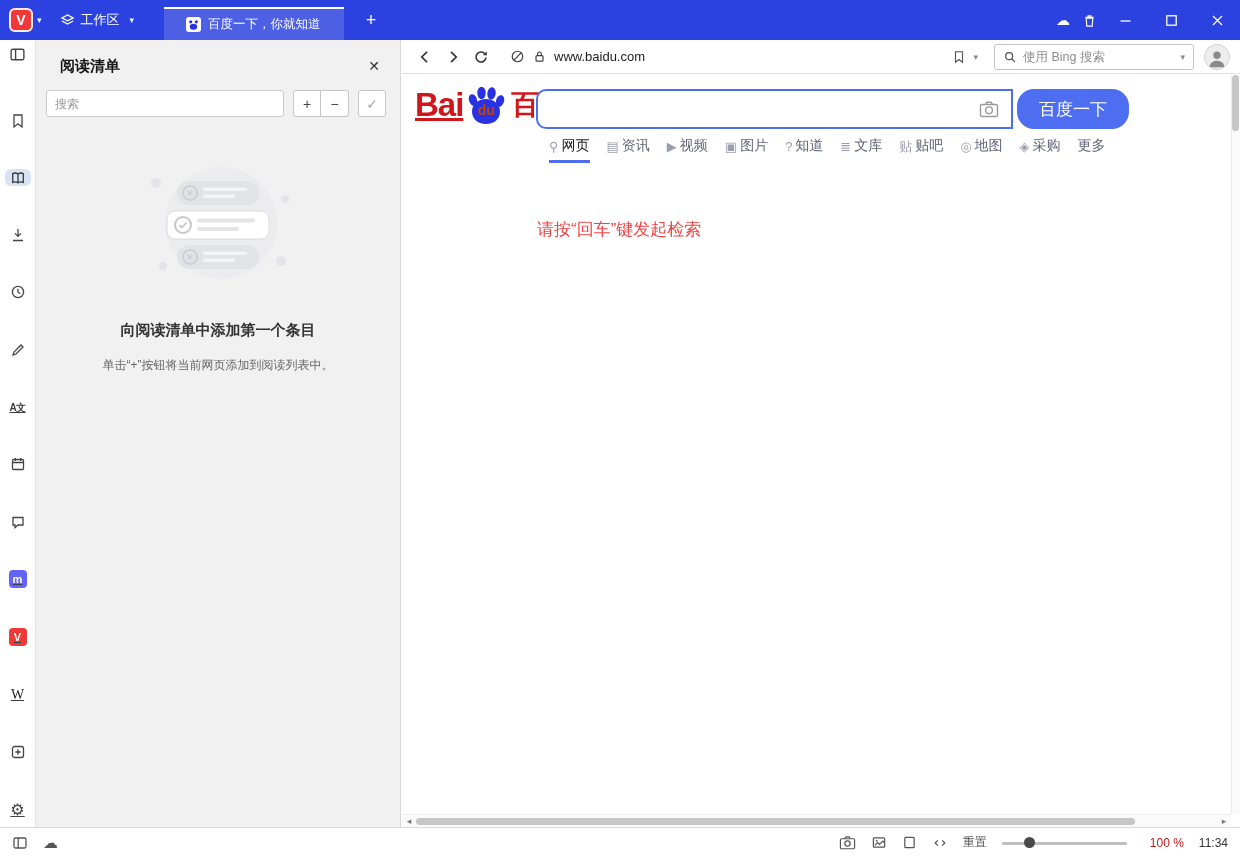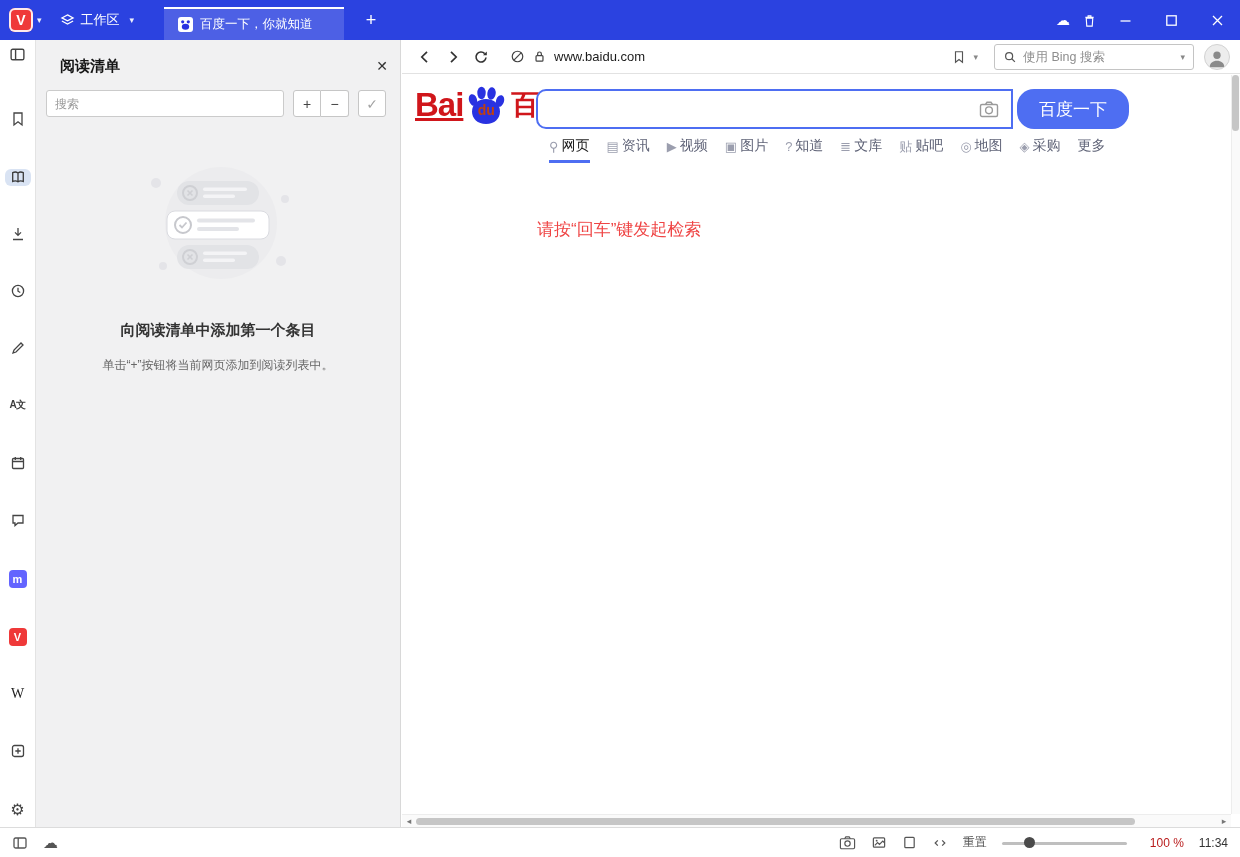--- a/index.html
+++ b/index.html
@@ -6,44 +6,44 @@
   html,body { width:1240px; height:857px; overflow:hidden; }
   body { font-family:"Liberation Sans","DejaVu Sans",sans-serif; background:#fff; position:relative; }
   input { font-family:inherit; }
 
   
   .titlebar { position:absolute; top:0; left:0; right:0; height:40px; background:#2b42e0; display:flex; align-items:center; color:#fff; }
   .v-logo { width:24px; height:24px; margin-left:9px; background:#ef3939; border-radius:6px; display:flex; align-items:center; justify-content:center; box-shadow:0 0 0 2px rgba(255,255,255,.9) inset; cursor:pointer; }
   .v-mark { color:#fff; font-weight:bold; font-size:14px; }
   .tb-caret { font-size:9px; opacity:.92; margin:0 4px; cursor:pointer; }
   .workspace { display:flex; align-items:center; gap:6px; margin-left:14px; font-size:13px; cursor:pointer; }
-  .tab { height:33px; margin-left:26px; margin-top:7px; width:180px; background:rgba(255,255,255,.16); border-top:2px solid #fff; display:flex; align-items:center; gap:7px; padding:0 14px; font-size:12.5px; cursor:pointer; }
+  .tab { height:33px; margin-left:26px; margin-top:7px; width:180px; background:rgba(255,255,255,.16); border-top:2px solid #fff; display:flex; align-items:center; gap:7px; padding:0 22px; font-size:12.5px; cursor:pointer; }
   .tab-title { white-space:nowrap; overflow:hidden; }
   .newtab { margin-left:14px; width:26px; text-align:center; font-size:18px; line-height:1; cursor:pointer; }
   .tb-spacer { flex:1; }
   .tb-icon { width:26px; display:flex; justify-content:center; align-items:center; font-size:14px; cursor:pointer; }
   .winctl { width:46px; height:40px; display:flex; align-items:center; justify-content:center; cursor:pointer; }
 
   
   .left-strip { position:absolute; left:0; top:40px; bottom:30px; width:36px; background:#fff; border-right:1px solid #e3e3e3; display:flex; flex-direction:column; align-items:center; }
-  .strip-btn { width:26px; height:26px; margin:20px 0; display:flex; align-items:flex-start; justify-content:center; border-radius:6px; color:#3c3c3c; cursor:pointer; }
+  .strip-btn { width:26px; height:26px; margin:20px 0; display:flex; align-items:flex-end; justify-content:center; border-radius:6px; color:#3c3c3c; cursor:pointer;text-decoration:underline; }
   .strip-btn.first { margin-top:6px; }
   .strip-gap { height:12px; }
   .strip-flex { flex:1; }
   .strip-btn.active { background:#d9e3f3; }
   .badge { width:18px; height:18px; border-radius:4px; display:flex; align-items:center; justify-content:center; color:#fff; font-size:11px; font-weight:bold; }
   .badge.mastodon { background:#6364ff; }
   .badge.vivaldi { background:#ef3939; }
   .txt-icon { font-size:10px; font-weight:bold; letter-spacing:-.5px; }
   .w-icon { font-family:"Liberation Serif","DejaVu Serif",serif; font-size:14px; color:#222; }
   .gear { font-size:16px; color:#444; margin-bottom:8px; }
 
   
   .panel { position:absolute; left:36px; top:40px; bottom:30px; width:365px; background:#f1f1f2; border-right:1px solid #d8d8d8; }
-  .panel-header { display:flex; align-items:center; padding:16px 8px 2px 24px; }
+  .panel-header { display:flex; align-items:center; padding:16px 16px 2px 24px; }
   .panel-title { flex:1; font-weight:bold; font-size:15px; color:#161616; }
   .panel-close { font-size:14px; color:#333; cursor:pointer; padding:2px 4px; }
   .panel-toolbar { display:flex; align-items:center; gap:9px; padding:12px 14px 0 10px; }
   .panel-search { flex:1; height:27px; border:1px solid #cbcbcb; border-radius:3px; background:#fff; padding:0 8px; font-size:12px; color:#333; outline:none; }
   .panel-search::placeholder { color:#9a9a9a; }
   .btn-group { display:flex; }
   .pbtn { width:28px; height:27px; background:#fff; border:1px solid #c6c6c6; color:#444; font-size:14px; display:flex; align-items:center; justify-content:center; cursor:pointer; }
   .btn-group .pbtn:first-child { border-radius:3px 0 0 3px; }
   .btn-group .pbtn:last-child { border-radius:0 3px 3px 0; border-left:none; }
   .pbtn.check { border-radius:3px; color:#a3a3a3; }

